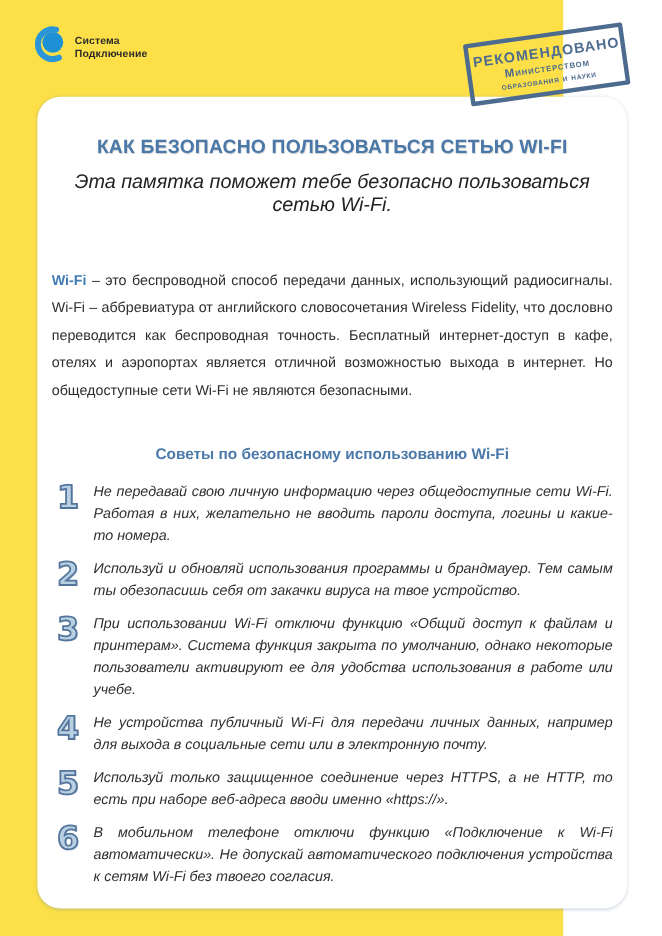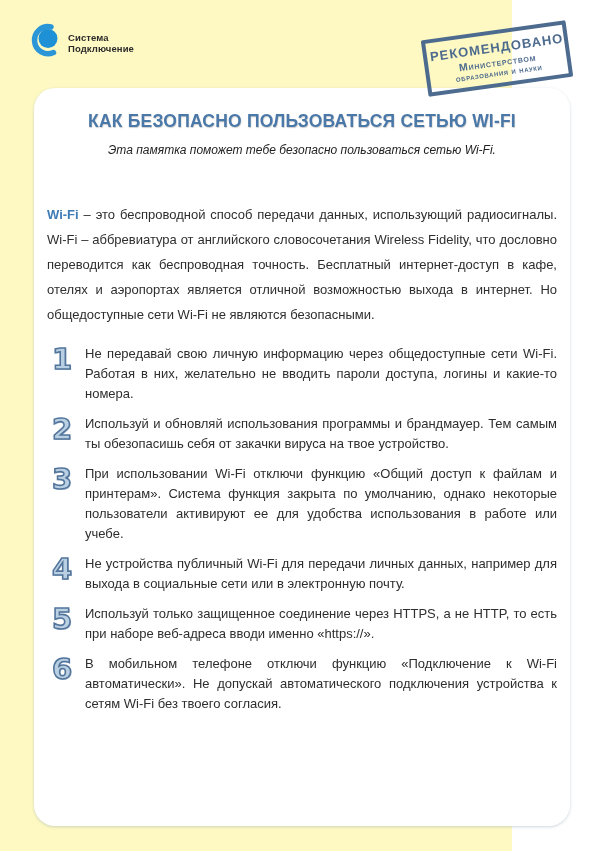--- a/index.html
+++ b/index.html
@@ -7,21 +7,21 @@
     padding: 0;
     width: 602px;
     height: 851px;
     overflow: hidden;
     font-family: "Liberation Sans", sans-serif;
   }
   .page {
     position: relative;
     width: 512px;
     height: 851px;
-    background: #fef9c3;
+    background: #fde047;
   }
   
   .logo {
     position: absolute;
     left: 28px;
     top: 22px;
     display: flex;
     align-items: center;
     gap: 4px;
   }
@@ -68,38 +68,38 @@
   }
   
   .card {
     position: absolute;
     left: 34px;
     top: 88px;
     width: 536px;
     height: 738px;
     background: #ffffff;
     box-sizing: border-box;
-    padding: 0 13px;
+    padding: 12px 13px;
     box-shadow: 0 1px 3px rgba(110, 140, 165, 0.35);
     border-radius: 21px;
   }
   .doc-title {
     margin: 23px 0 0 0;
     text-align: center;
     font-size: 17.5px;
     font-weight: bold;
     color: #4a78a8;
     letter-spacing: 0.2px;
     text-shadow: 0.5px 1px 1px rgba(90, 90, 90, 0.3);
   }
   .doc-subtitle {
     margin: 11px 0 0 0;
     text-align: center;
     font-style: italic;
-    font-size: 12px;
+    font-size: 18px;
     color: #222222;
   }
   .intro {
     margin: 45px 0 0 0;
     font-size: 13px;
     line-height: 25px;
     color: #2e2e2e;
     text-align: justify;
   }
   .intro .wifi-lead {
@@ -134,20 +134,21 @@
     -webkit-text-stroke: 1.6px #53759c;
     text-shadow: 1px 1px 0 rgba(83, 117, 156, 0.4);
   }
   .tip-text {
     margin: 0;
     flex: 1;
     font-size: 13px;
     line-height: 20px;
     color: #2e2e2e;
     text-align: justify;
+    font-style: italic;
   }
 </style>
 </head>
 <body>
 
 <div class="page">
 
   <div class="logo">
     <span>
       <svg width="36" height="38" viewBox="0 0 36 38">
@@ -166,20 +167,21 @@
     <div class="stamp-line2">Министерством</div>
     <div class="stamp-line3">образования и науки</div>
   </div>
 
   <div class="card">
     <h1 class="doc-title">КАК БЕЗОПАСНО ПОЛЬЗОВАТЬСЯ СЕТЬЮ WI-FI</h1>
     <p class="doc-subtitle">Эта памятка поможет тебе безопасно пользоваться сетью Wi-Fi.</p>
 
     <p class="intro"><span class="wifi-lead">Wi-Fi</span><span> – это беспроводной способ передачи данных, использующий радиосигналы. Wi-Fi – аббревиатура от английского словосочетания Wireless Fidelity, что дословно переводится как беспроводная точность. Бесплатный интернет-доступ в кафе, отелях и аэропортах является отличной возможностью выхода в интернет. Но общедоступные сети Wi-Fi не являются безопасными.</span></p>
 
+    <h2 class="tips-heading">Советы по безопасному использованию Wi-Fi</h2>
 
     <div class="tips-list" id="tips-list">
         <div class="tip">
           <span class="tip-num">1</span>
           <p class="tip-text">Не передавай свою личную информацию через общедоступные сети Wi-Fi. Работая в них, желательно не вводить пароли доступа, логины и какие-то номера.</p>
         </div>
         <div class="tip">
           <span class="tip-num">2</span>
           <p class="tip-text">Используй и обновляй использования программы и брандмауер. Тем самым ты обезопасишь себя от закачки вируса на твое устройство.</p>
         </div>

